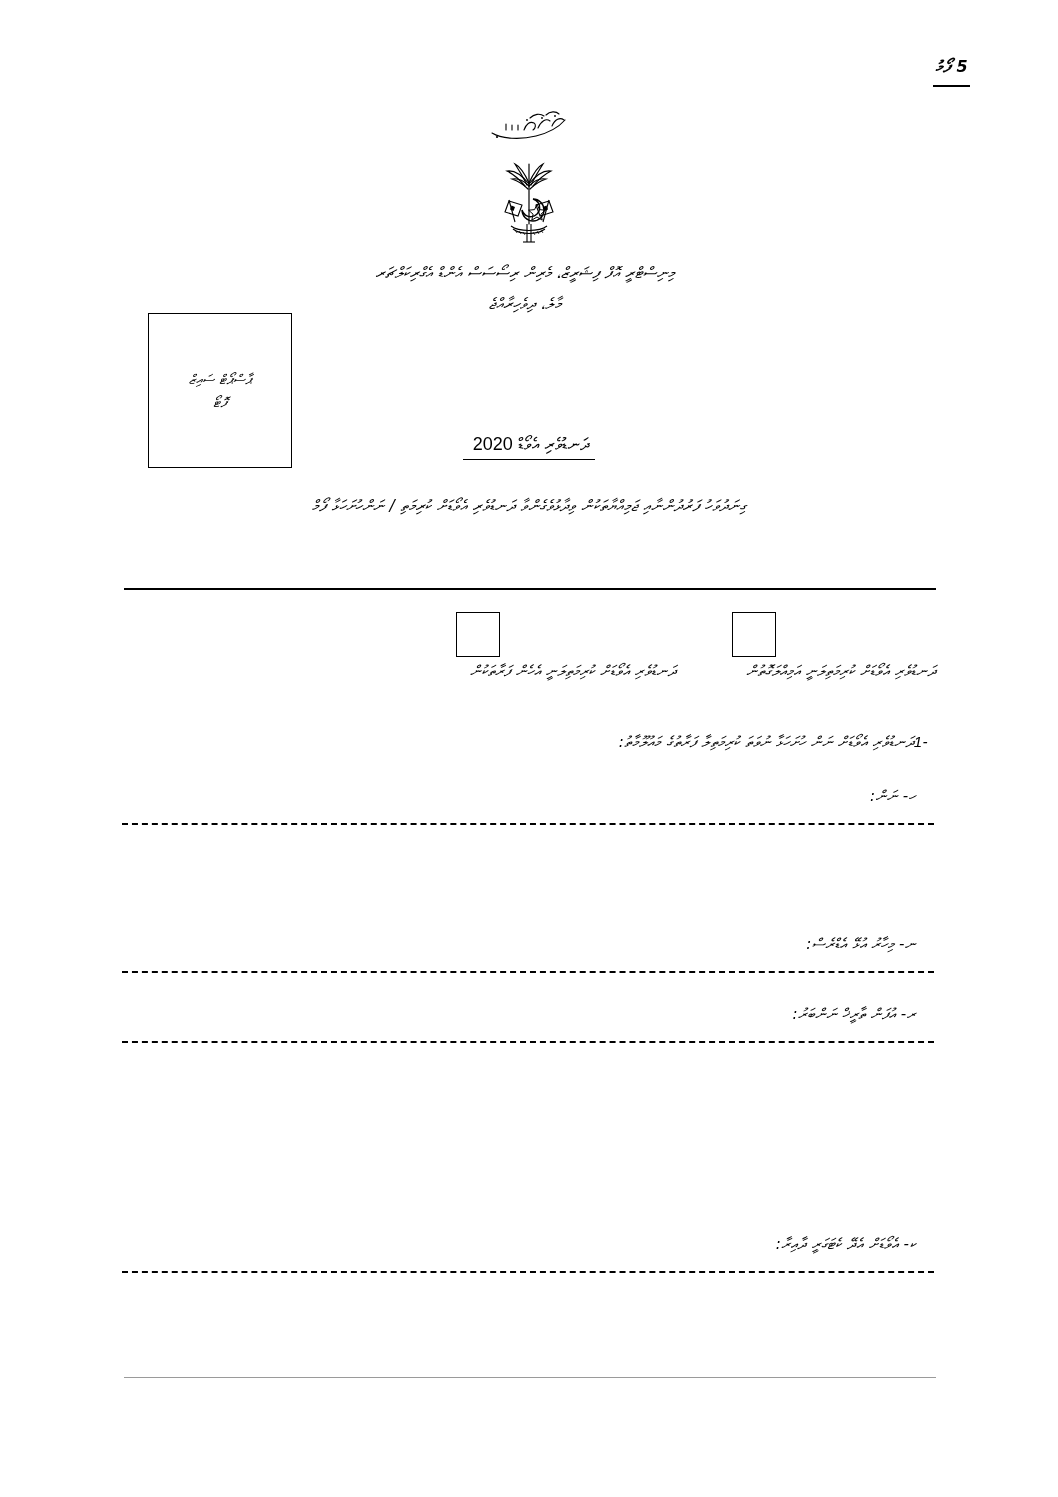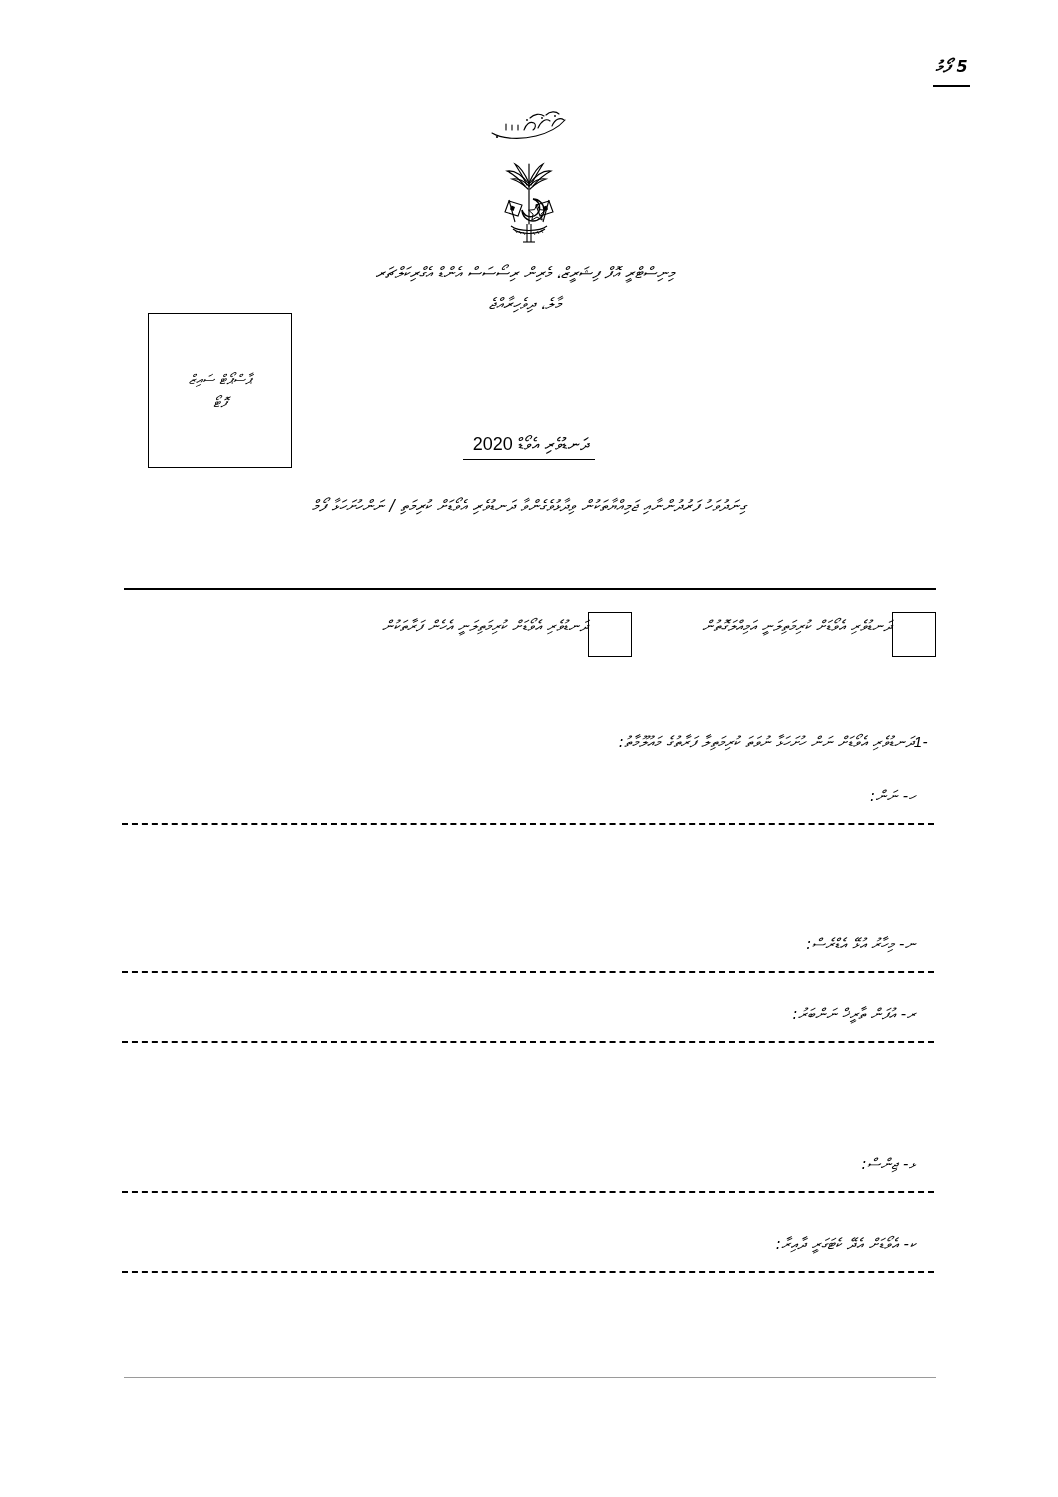--- a/index.html
+++ b/index.html
@@ -157,22 +157,22 @@
     left: 124px;
     width: 812px;
     direction: rtl;
     display: flex;
     flex-direction: row;
     align-items: center;
     justify-content: flex-start;
   }
   .cbx-group {
     display: flex;
-    flex-direction: row;
-    align-items: flex-start;
+    flex-direction: column;
+    align-items: flex-end;
   }
   .cbx-group.first { margin-left: 56px; }
   .cbx-label {
     font-size: 15px;
     direction: rtl;
     white-space: nowrap;
     margin-left: 14px;
   }
   .cbx {
     width: 44px;
@@ -387,26 +387,20 @@
   </div>
 
   <div class="subitem" style="top: 1000px;">
     <div class="sub-label thaana">
       <span>ރ</span>-&nbsp;<span>އުފަން ތާރީޚް ނަންބަރު:</span>
     </div>
     <div class="answer-line"></div>
   </div>
 
 
-  <div class="subitem" style="top: 1150px;">
-    <div class="sub-label thaana">
-      <span>ޅ</span>-&nbsp;<span>ޖިންސް:</span>
-    </div>
-    <div class="answer-line"></div>
-  </div>
 
   <div class="subitem" style="top: 1230px;">
     <div class="sub-label thaana">
       <span>ކ</span>-&nbsp;<span>އެވޯޑަށް އެދޭ ކެޓަގަރީ ދާއިރާ:</span>
     </div>
     <div class="answer-line"></div>
   </div>
 
   <div class="footer-rule"></div>
 

